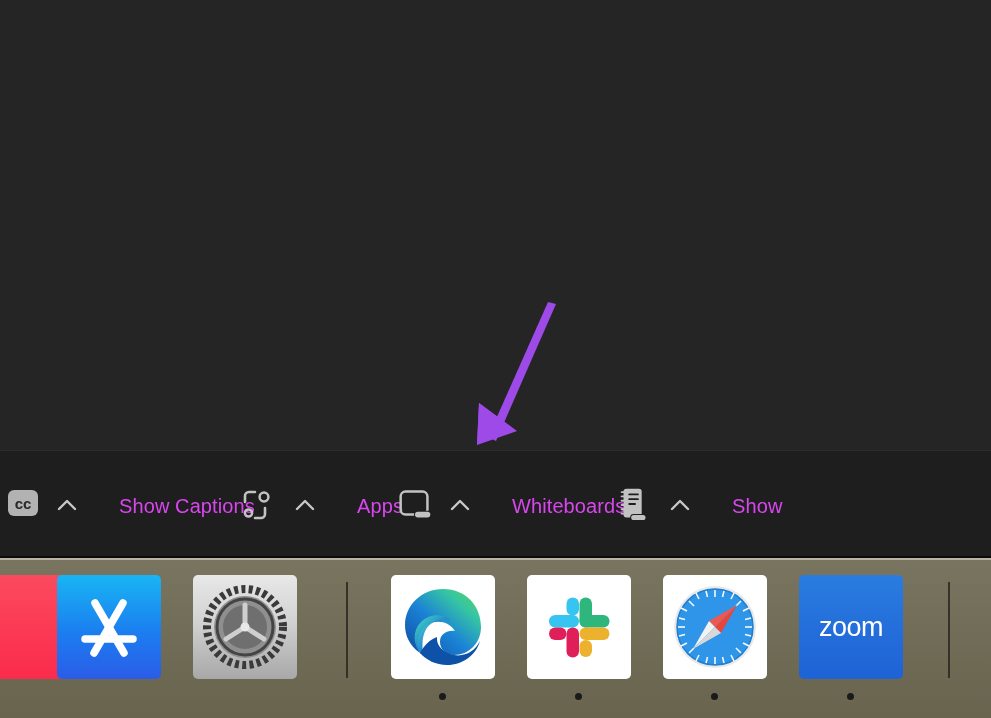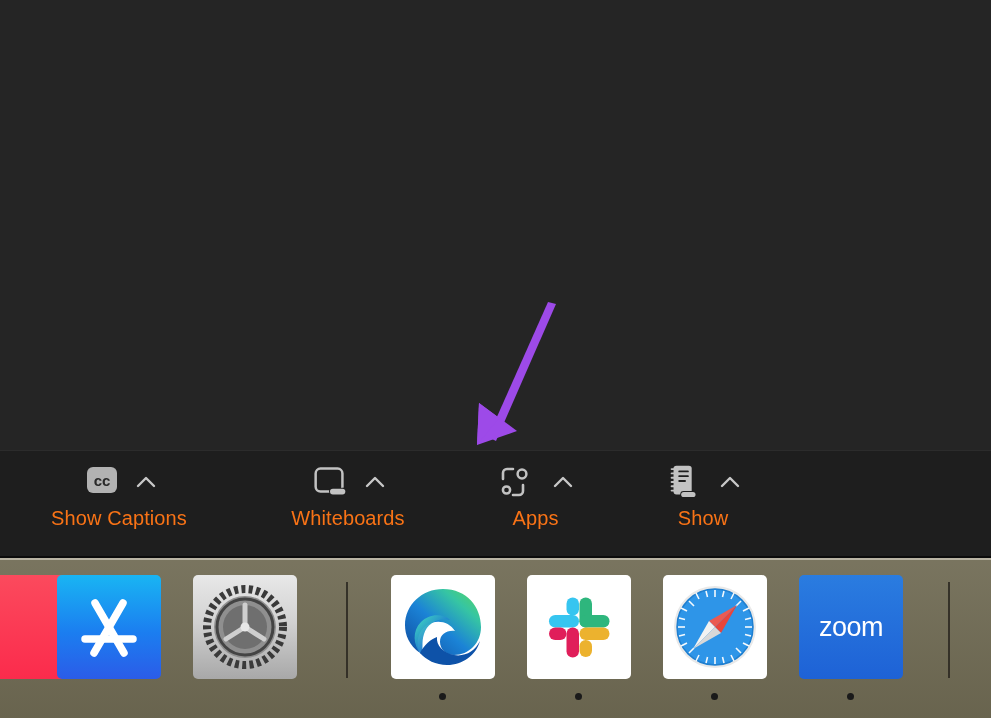--- a/index.html
+++ b/index.html
@@ -57,21 +57,20 @@
     width: 991px;
     height: 106px;
     display: flex;
     align-items: flex-start;
     padding-top: 8px;
     box-sizing: border-box;
   }
   .tb-item {
     position: relative;
     display: flex;
-    flex-direction: column;
     align-items: center;
     justify-content: flex-start;
     height: 92px;
     box-sizing: border-box;
   }
   .tb-iconrow {
     display: flex;
     align-items: center;
     justify-content: center;
     height: 46px;
@@ -85,26 +84,27 @@
     height: 42px;
   }
   .tb-caret {
     display: flex;
     align-items: center;
     justify-content: center;
     width: 26px;
     height: 42px;
   }
   .tb-label {
-    color: #f97316;
+    color: #d946ef;
     font-size: 20px;
     line-height: 24px;
     letter-spacing: 0.1px;
     white-space: nowrap;
     margin-top: 1px;
+    margin-left: 39px;
   }
 
   
   #toolbar-bottom-line {
     position: absolute;
     left: 0;
     top: 556px;
     width: 991px;
     height: 2px;
     background: #0b0b0b;
@@ -220,56 +220,56 @@
           </span>
           <span class="tb-caret">
             <svg width="22" height="16" viewBox="0 0 22 16">
               <path d="M3 12 L11 4 L19 12" stroke="#c8c8c8" stroke-width="2.4" fill="none" stroke-linecap="round" stroke-linejoin="round"></path>
             </svg>
           </span>
         </div>
         <div class="tb-label">Show Captions</div>
       </div>
 
-
-      <div class="tb-item" style="width:220px;">
-        <div class="tb-iconrow">
-          <span class="tb-icon">
-            <svg width="46" height="40" viewBox="0 0 46 40">
-              <rect x="8" y="6" width="28" height="24" rx="5" ry="5" stroke="#c2c2c2" stroke-width="2.6" fill="none"></rect>
-              <rect x="22" y="26" width="18" height="7.5" rx="3.7" fill="#1e1e1e"></rect>
-              <rect x="23" y="27" width="16" height="6" rx="3" fill="#c2c2c2"></rect>
-            </svg>
-          </span>
-          <span class="tb-caret">
-            <svg width="22" height="16" viewBox="0 0 22 16">
-              <path d="M3 12 L11 4 L19 12" stroke="#c8c8c8" stroke-width="2.4" fill="none" stroke-linecap="round" stroke-linejoin="round"></path>
-            </svg>
-          </span>
-        </div>
-        <div class="tb-label">Whiteboards</div>
-      </div>
 
       <div class="tb-item" style="width:155px;">
         <div class="tb-iconrow">
           <span class="tb-icon">
             <svg width="44" height="40" viewBox="0 0 44 40">
               <path d="M17 7 H11 a4 4 0 0 0 -4 4 V17" stroke="#c2c2c2" stroke-width="2.6" fill="none" stroke-linecap="round"></path>
               <path d="M27 23 V29 a4 4 0 0 1 -4 4 H17" stroke="#c2c2c2" stroke-width="2.6" fill="none" stroke-linecap="round"></path>
               <circle cx="26" cy="12" r="4.4" stroke="#c2c2c2" stroke-width="2.5" fill="none"></circle>
               <circle cx="10.5" cy="28" r="3.6" stroke="#c2c2c2" stroke-width="2.5" fill="none"></circle>
             </svg>
           </span>
           <span class="tb-caret">
             <svg width="22" height="16" viewBox="0 0 22 16">
               <path d="M3 12 L11 4 L19 12" stroke="#c8c8c8" stroke-width="2.4" fill="none" stroke-linecap="round" stroke-linejoin="round"></path>
             </svg>
           </span>
         </div>
         <div class="tb-label">Apps</div>
+      </div>
+
+      <div class="tb-item" style="width:220px;">
+        <div class="tb-iconrow">
+          <span class="tb-icon">
+            <svg width="46" height="40" viewBox="0 0 46 40">
+              <rect x="8" y="6" width="28" height="24" rx="5" ry="5" stroke="#c2c2c2" stroke-width="2.6" fill="none"></rect>
+              <rect x="22" y="26" width="18" height="7.5" rx="3.7" fill="#1e1e1e"></rect>
+              <rect x="23" y="27" width="16" height="6" rx="3" fill="#c2c2c2"></rect>
+            </svg>
+          </span>
+          <span class="tb-caret">
+            <svg width="22" height="16" viewBox="0 0 22 16">
+              <path d="M3 12 L11 4 L19 12" stroke="#c8c8c8" stroke-width="2.4" fill="none" stroke-linecap="round" stroke-linejoin="round"></path>
+            </svg>
+          </span>
+        </div>
+        <div class="tb-label">Whiteboards</div>
       </div>
 
       <div class="tb-item" style="width:180px;">
         <div class="tb-iconrow">
           <span class="tb-icon">
             <svg width="46" height="42" viewBox="0 0 46 42">
               <rect x="11" y="4" width="19" height="30" rx="3" fill="#c2c2c2"></rect>
               <rect x="8" y="6.5" width="7" height="2" rx="1" fill="#c2c2c2"></rect>
               <rect x="8" y="11" width="7" height="2" rx="1" fill="#c2c2c2"></rect>
               <rect x="8" y="15.5" width="7" height="2" rx="1" fill="#c2c2c2"></rect>

